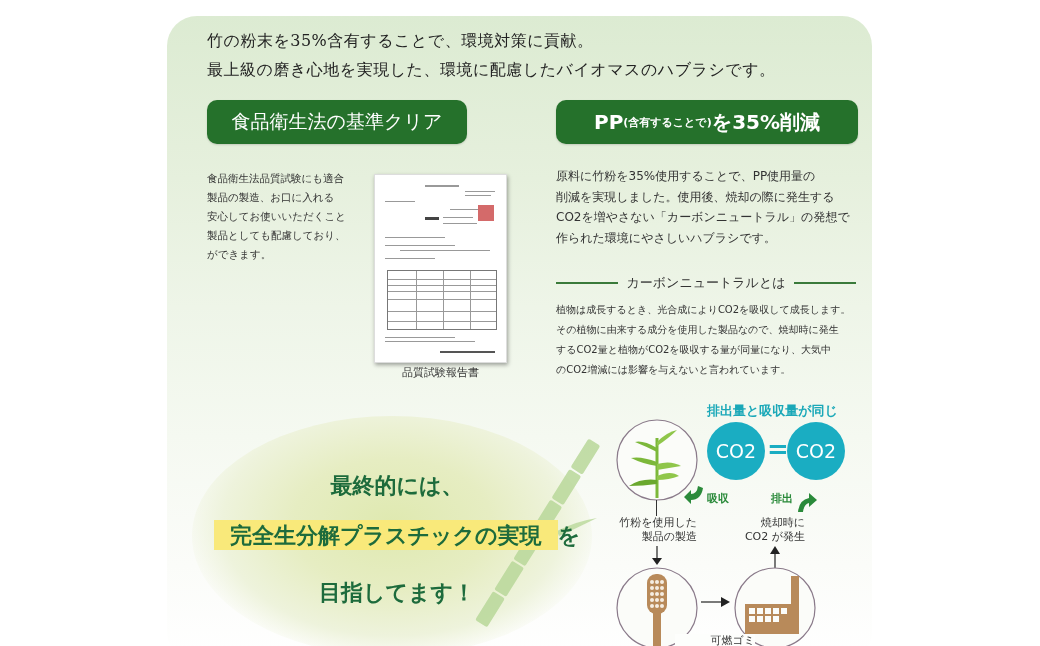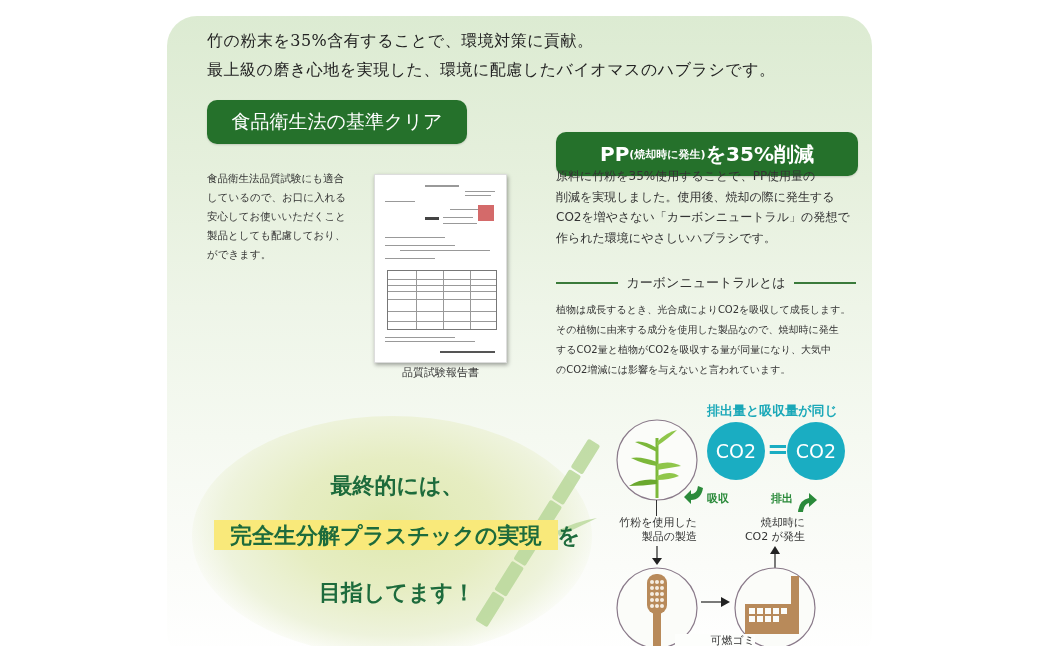--- a/index.html
+++ b/index.html
@@ -14,21 +14,21 @@
     }
 
     .intro { position: absolute; left: 40px; top: 10px; font-family: "DejaVu Serif", serif; font-size: 16px; color: #222; line-height: 29px; letter-spacing: 0.5px; }
 
     .pill {
       position: absolute; height: 44px; border-radius: 10px; background: #25712b;
       color: #fff; display: flex; align-items: center; justify-content: center;
       font-size: 19px; box-shadow: 0 1px 2px rgba(0,0,0,0.15);
     }
     .pill-left { left: 40px; top: 84px; width: 260px; }
-    .pill-right { left: 389px; top: 84px; width: 302px; font-weight: bold; font-size: 20px; margin-top: 32px; }
+    .pill-right { left: 389px; top: 84px; width: 302px; font-weight: bold; font-size: 20px; }
     .pill-right .small { font-size: 11px; font-weight: bold; }
 
     .food-text { position: absolute; left: 40px; top: 153px; font-size: 10.5px; line-height: 19px; color: #333; width: 160px; }
 
     .doc {
       position: absolute; left: 207px; top: 158px; width: 133px; height: 189px;
       background: #fff; box-shadow: 1px 2px 4px rgba(0,0,0,0.35); border: 1px solid #ddd;
     }
     .doc .line { position: absolute; height: 2px; background: #999; }
     .doc .stamp { position: absolute; right: 12px; top: 30px; width: 16px; height: 16px; background: #d46a6a; }
@@ -75,27 +75,27 @@
     <div>竹の粉末を35%含有することで、環境対策に貢献。</div>
     <div>最上級の磨き心地を実現した、環境に配慮したバイオマスのハブラシです。</div>
   </div>
 
   <div class="pill pill-left">
     <span>食品衛生法の基準クリア</span>
   </div>
 
   <div class="pill pill-right">
     <span>PP</span>
-      <span class="small">(焼却時に発生)</span>
+      <span class="small">(含有することで)</span>
       <span>を35%削減</span>
   </div>
 
   <div class="food-text">
     <div>食品衛生法品質試験にも適合</div>
-    <div>しているので、お口に入れる</div>
+    <div>製品の製造、お口に入れる</div>
     <div>安心してお使いいただくこと</div>
     <div>製品としても配慮しており、</div>
     <div>ができます。</div>
   </div>
 
   <div class="doc">
     <div class="line" style="left:50px;top:10px;width:34px;"></div>
     <div class="line" style="left:90px;top:16px;width:30px;height:1px;"></div>
     <div class="line" style="left:90px;top:20px;width:26px;height:1px;"></div>
     <div class="line" style="left:10px;top:26px;width:30px;height:1px;"></div>

